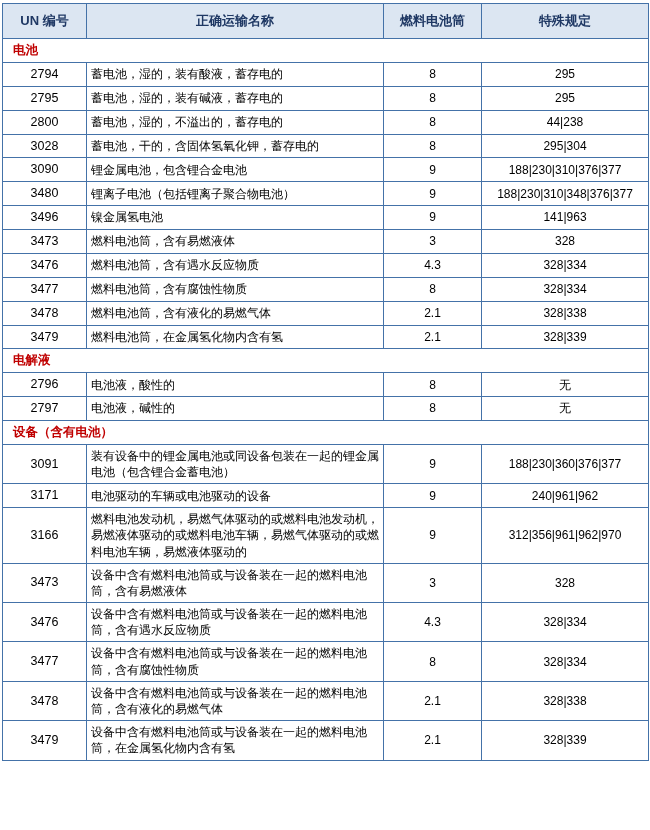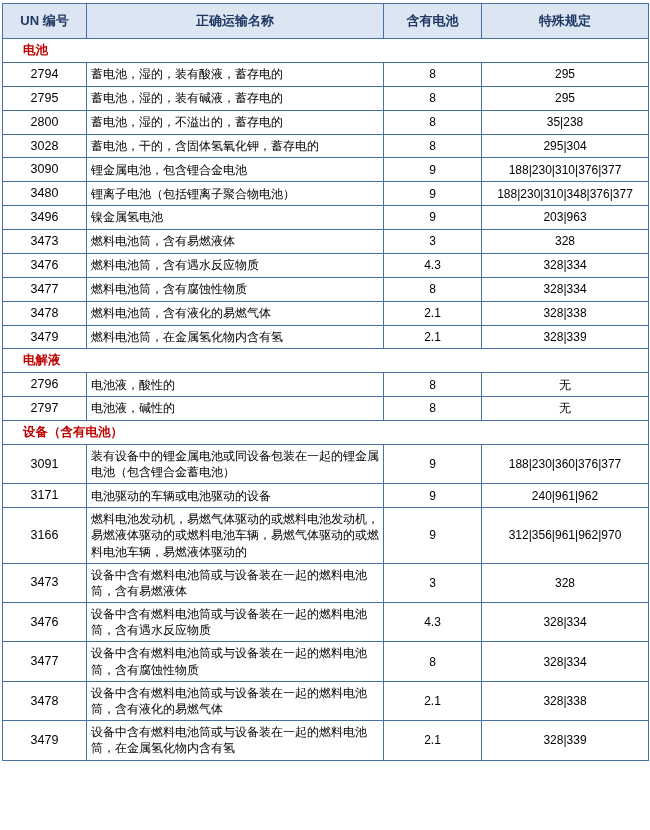--- a/index.html
+++ b/index.html
@@ -63,40 +63,40 @@
   }
   td.special {
     text-align: center;
   }
   tr.group td {
     background: #ffffff;
     color: #c00000;
     font-weight: bold;
     text-align: left;
     font-size: 12.5px;
-    padding: 3px 20px;
+    padding: 3px 10px;
   }
   .b { font-weight: normal; }
 </style>
 </head>
 <body>
 
 <div id="sheet">
   <table class="un-table">
     <colgroup>
       <col class="c-un">
       <col class="c-name">
       <col class="c-class">
       <col class="c-special">
     </colgroup>
     <thead>
       <tr>
         <th>UN 编号</th>
         <th>正确运输名称</th>
-        <th>含有电池</th>
+        <th>燃料电池筒</th>
         <th>特殊规定</th>
       </tr>
     </thead>
     <tbody id="tbody">
         <tr class="group">
           <td colspan="4">电池</td>
         </tr>
         <tr>
           <td class="un">2794</td>
           <td class="name">蓄电池，湿的，装有酸液，蓄存电的</td>
@@ -106,21 +106,21 @@
         <tr>
           <td class="un">2795</td>
           <td class="name">蓄电池，湿的，装有碱液，蓄存电的</td>
           <td class="klass">8</td>
           <td class="special">295</td>
         </tr>
         <tr>
           <td class="un">2800</td>
           <td class="name">蓄电池，湿的，不溢出的，蓄存电的</td>
           <td class="klass">8</td>
-          <td class="special"><span>35</span>|<span class="b">238</span></td>
+          <td class="special"><span>44</span>|<span class="b">238</span></td>
         </tr>
         <tr>
           <td class="un">3028</td>
           <td class="name">蓄电池，干的，含固体氢氧化钾，蓄存电的</td>
           <td class="klass">8</td>
           <td class="special"><span>295</span>|<span class="b">304</span></td>
         </tr>
         <tr>
           <td class="un">3090</td>
           <td class="name">锂金属电池，包含锂合金电池</td>
@@ -130,21 +130,21 @@
         <tr>
           <td class="un">3480</td>
           <td class="name">锂离子电池（包括锂离子聚合物电池）</td>
           <td class="klass">9</td>
           <td class="special">188|230|310|348|376|377</td>
         </tr>
         <tr>
           <td class="un">3496</td>
           <td class="name">镍金属氢电池</td>
           <td class="klass">9</td>
-          <td class="special">203|963</td>
+          <td class="special">141|963</td>
         </tr>
         <tr>
           <td class="un">3473</td>
           <td class="name">燃料电池筒，含有易燃液体</td>
           <td class="klass">3</td>
           <td class="special">328</td>
         </tr>
         <tr>
           <td class="un">3476</td>
           <td class="name">燃料电池筒，含有遇水反应物质</td>

